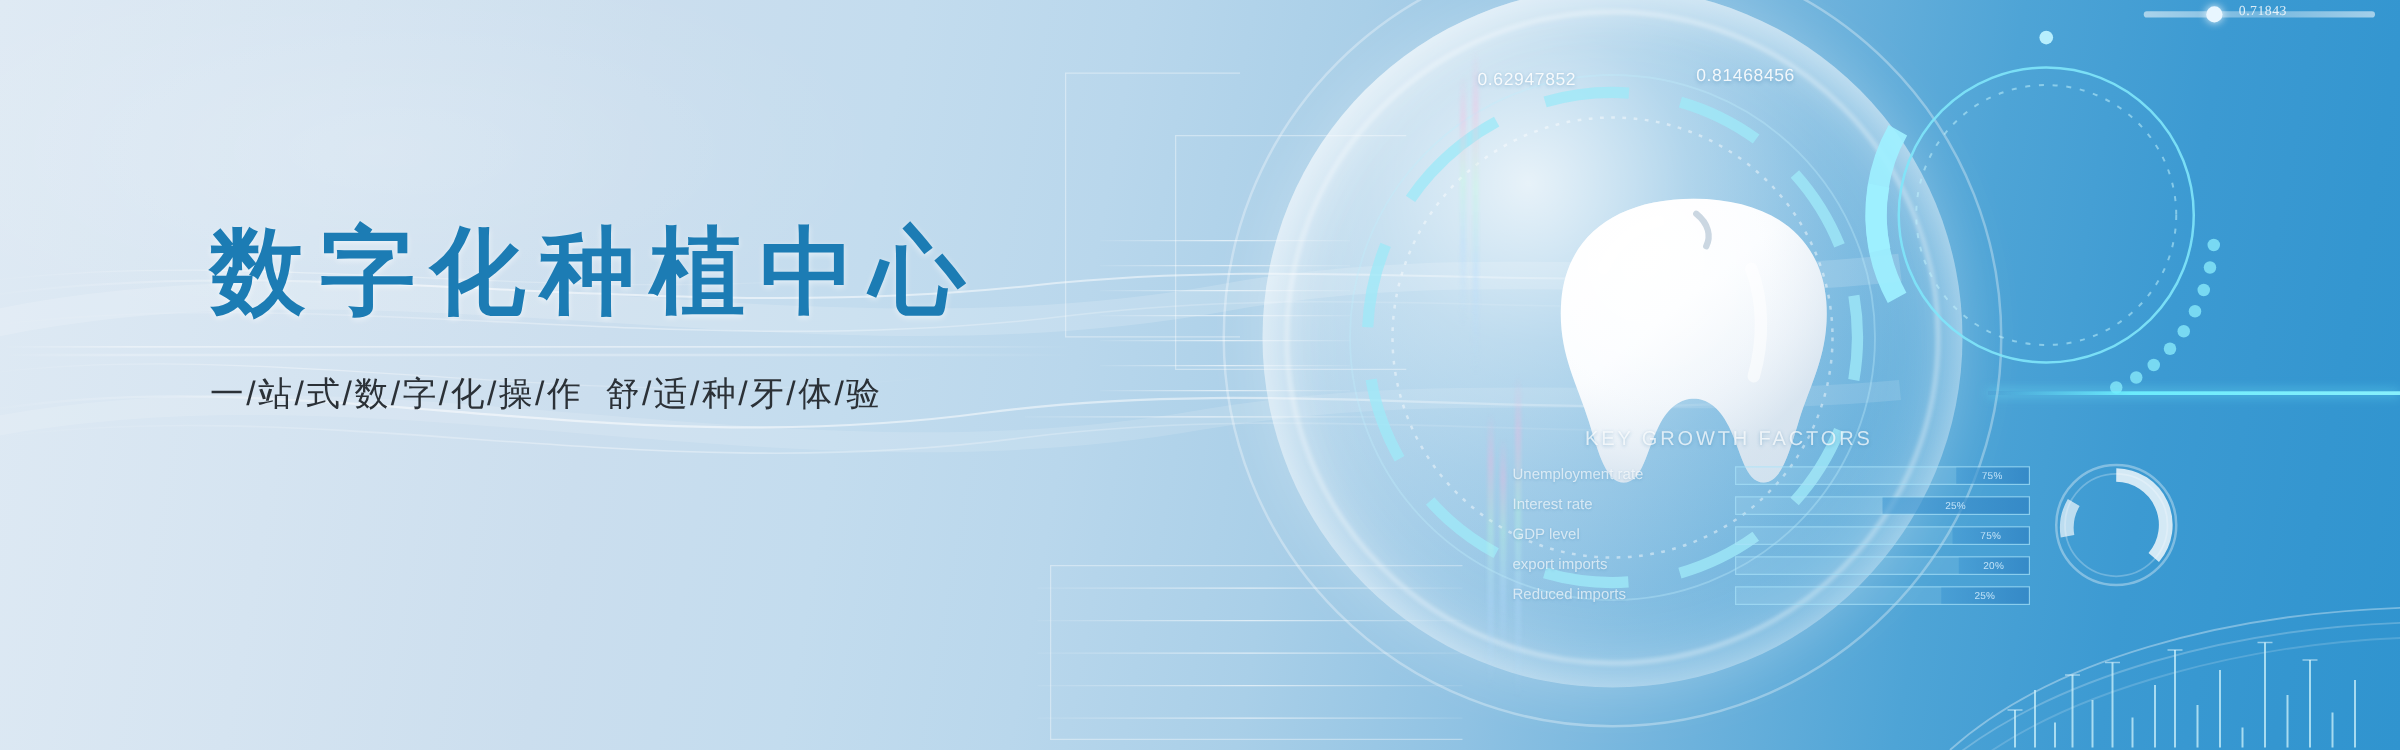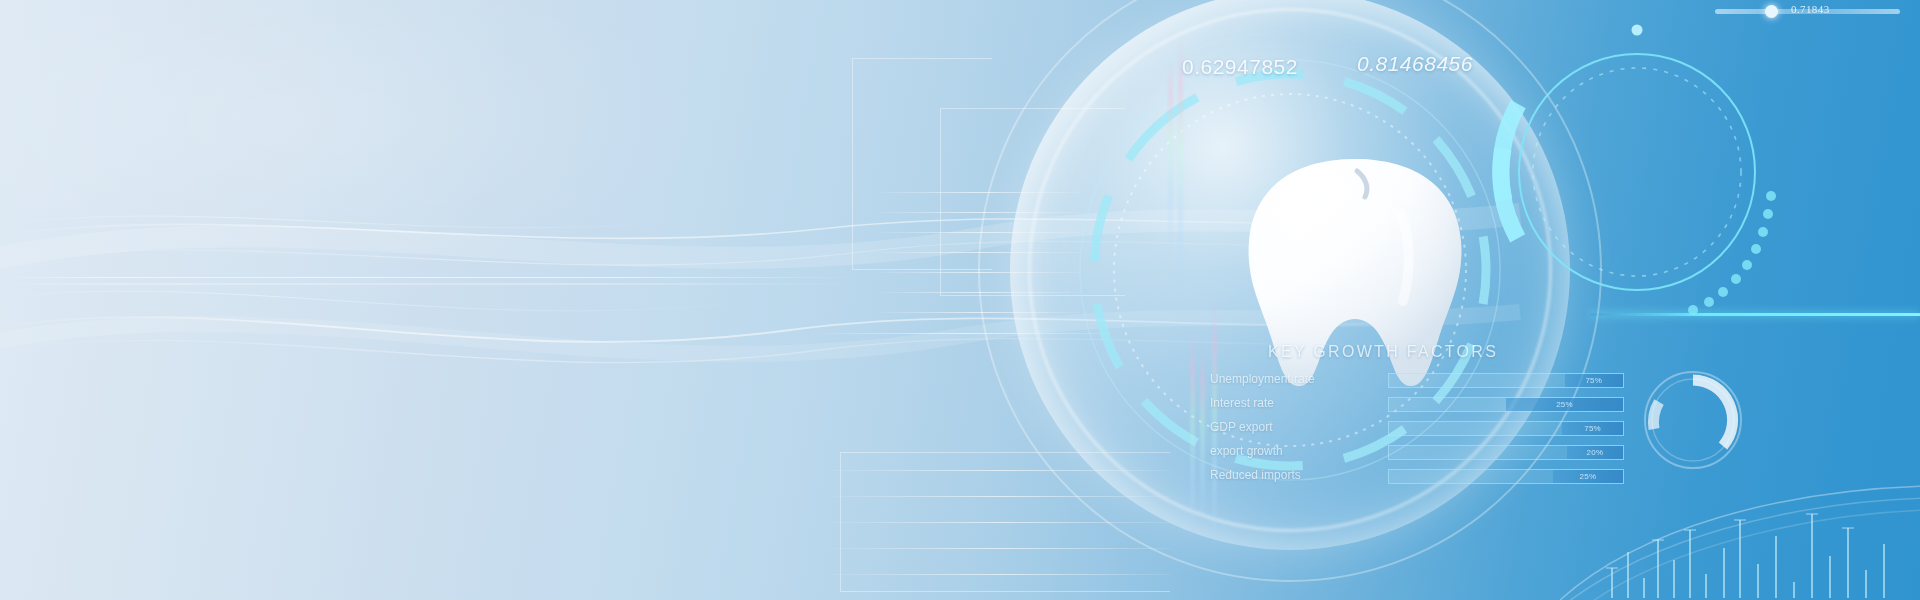--- a/index.html
+++ b/index.html
@@ -110,21 +110,21 @@
   }
   .box-outline {
     position:absolute;
     border:1px solid rgba(255,255,255,.38);
     border-right:none;
   }
 
   .numlabel {
     position:absolute;
     color:rgba(255,255,255,.88);
-    font-size:21px;
+    font-size:14px;
     letter-spacing:.5px;
     font-family:"Liberation Sans",sans-serif;
     text-shadow:0 1px 3px rgba(40,110,160,.35);
   }
 
   
   .slider-widget { position:absolute; right:20px; top:4px; width:185px; height:14px;font-family:Liberation Serif, serif; }
   .slider-track {
     position:absolute; left:0; top:5px; width:185px; height:5px;
     border-radius:3px;
@@ -233,20 +233,26 @@
     <path d="M-20,300 C220,268 470,336 760,300" fill="none" stroke="url(#wg2)" stroke-width="1"></path>
     <path d="M-20,226 C210,196 430,246 700,220" fill="none" stroke="url(#wg2)" stroke-width="1"></path>
     <path d="M-20,262 C300,190 640,300 980,238 C1180,202 1340,236 1520,214" fill="none" stroke="#ffffff" stroke-opacity="0.16" stroke-width="22"></path>
     <path d="M-20,344 C300,280 620,396 960,336 C1160,302 1330,330 1520,312" fill="none" stroke="#ffffff" stroke-opacity="0.13" stroke-width="16"></path>
     <ellipse cx="300" cy="120" rx="420" ry="160" fill="url(#glow)" opacity="0.30"></ellipse>
   </svg>
 
   <div class="rule r1"></div>
   <div class="rule r2"></div>
 
+  <div class="title-block">
+    <div class="main-title">数字化种植中心</div>
+    <div class="sub-title">
+      <span>一/站/式/数/字/化/操/作</span><span class="gap"></span><span>舒/适/种/牙/体/验</span>
+    </div>
+  </div>
 
   <div class="tech">
 
     <div class="box-outline" style="left:-8px; top:58px; width:140px; height:212px;"></div>
     <div class="box-outline" style="left:80px; top:108px; width:185px; height:188px;"></div>
     <div class="box-outline" style="left:-20px; top:452px; width:330px; height:140px;"></div>
 
     <div class="hline" style="left:20px; top:192px; width:200px;"></div>
     <div class="hline" style="left:20px; top:212px; width:200px;"></div>
     <div class="hline" style="left:20px; top:232px; width:200px;"></div>
@@ -318,21 +324,21 @@
       <path d="M166,60 C176,86 176,118 168,146" fill="none" stroke="#ffffff" stroke-opacity="0.55" stroke-width="10" stroke-linecap="round"></path>
     </svg>
 
     <div class="slider-widget">
       <div class="slider-track"></div>
       <div class="slider-knob"></div>
       <div class="slider-value">0.71843</div>
     </div>
 
     <div class="numlabel" style="left:322px; top:55px;">0.62947852</div>
-    <div class="numlabel" style="left:497px; top:52px;font-style:italic;">0.81468456</div>
+    <div class="numlabel" style="left:497px; top:52px;">0.81468456</div>
 
     <svg class="hud" style="left:625px; top:20px;" width="300" height="300" viewBox="0 0 300 300">
       <circle cx="152" cy="152" r="118" fill="none" stroke="#7fe6fa" stroke-opacity="0.9" stroke-width="2"></circle>
       <circle cx="152" cy="152" r="104" fill="none" stroke="#bff0fb" stroke-opacity="0.55" stroke-width="1.6" stroke-dasharray="4 7"></circle>
       <g stroke="#9ef0ff" stroke-opacity="0.92" stroke-width="17" fill="none" stroke-linecap="butt">
         <path d="M152,152 m-136,0 a136,136 0 0,1 34,-91" transform="rotate(-12 152 152)"></path>
         <path d="M152,152 m-136,0 a136,136 0 0,0 30,86" transform="rotate(10 152 152)"></path>
       </g>
       <circle cx="152" cy="10" r="5.5" fill="#bdf2ff" opacity="0.95"></circle>
       <g fill="#7fe0f6" opacity="0.9">
@@ -379,30 +385,30 @@
         <div class="kgf-row">
           <div class="kgf-label">Interest rate</div>
           <div class="kgf-bar">
             <div class="kgf-fill" style="width:50%;">
               <span class="kgf-pct">25%</span>
             </div>
           </div>
         </div>
 
         <div class="kgf-row">
-          <div class="kgf-label">GDP export</div>
+          <div class="kgf-label">GDP level</div>
           <div class="kgf-bar">
             <div class="kgf-fill" style="width:26%;">
               <span class="kgf-pct">75%</span>
             </div>
           </div>
         </div>
 
         <div class="kgf-row">
-          <div class="kgf-label">export growth</div>
+          <div class="kgf-label">export imports</div>
           <div class="kgf-bar">
             <div class="kgf-fill" style="width:24%;">
               <span class="kgf-pct">20%</span>
             </div>
           </div>
         </div>
 
         <div class="kgf-row">
           <div class="kgf-label">Reduced imports</div>
           <div class="kgf-bar">

